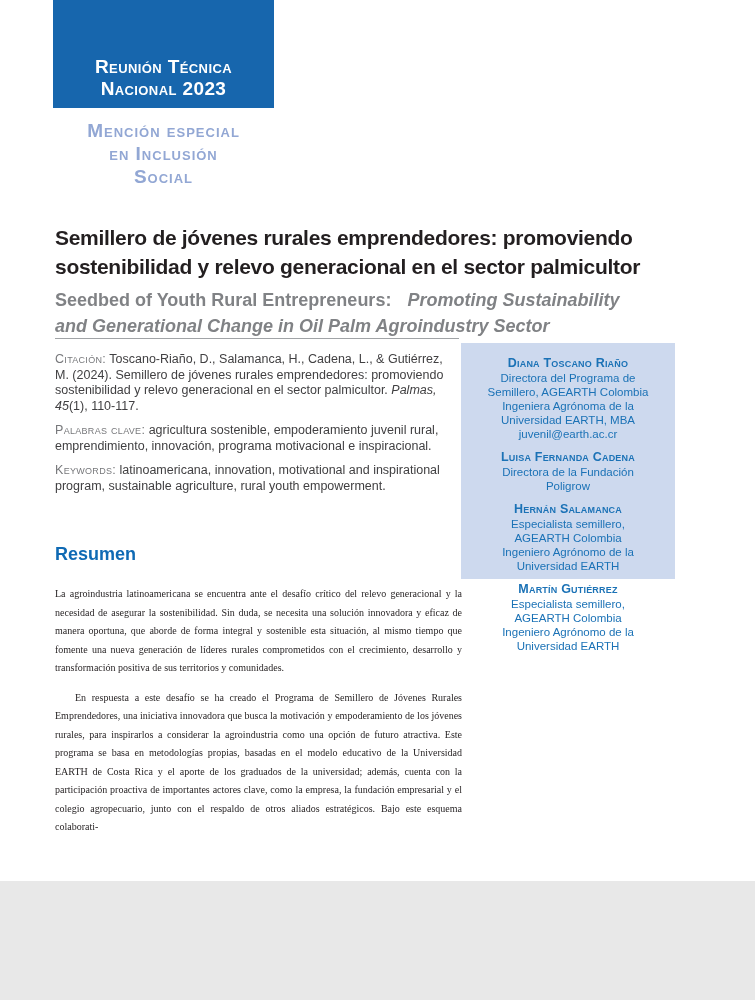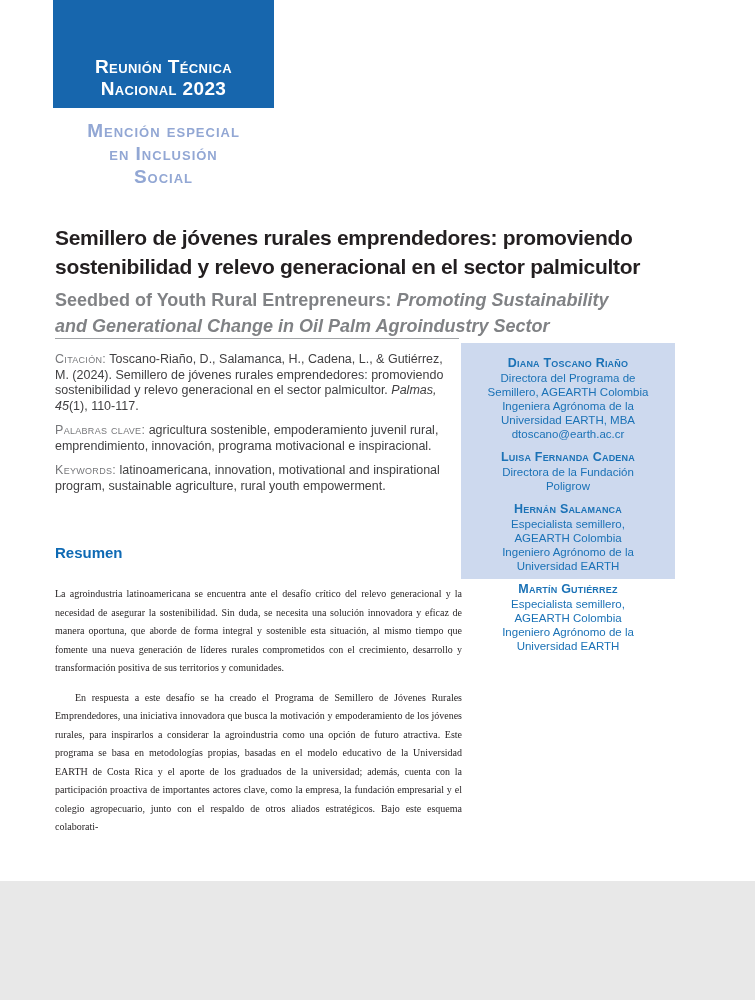--- a/index.html
+++ b/index.html
@@ -64,21 +64,21 @@
   .title-en {
     position: absolute;
     left: 55px; top: 287px;
     width: 660px;
     color: #808285;
     font-weight: bold;
     font-size: 18px;
     line-height: 26px;
     white-space: pre-line;
   }
-  .title-en em { font-style: italic; }
+  .title-en em { font-style: italic; margin-left: 11px; }
 
   .divider {
     position: absolute;
     left: 55px; top: 338px;
     width: 404px; height: 1px;
     background: #a0a3a6;
   }
 
   
   .meta {
@@ -117,21 +117,21 @@
     letter-spacing: 0.2px;
     margin-bottom: 1px;
   }
 
   
   .abstract-heading {
     position: absolute;
     left: 55px; top: 544px;
     color: #0f6ab4;
     font-weight: bold;
-    font-size: 15px;
+    font-size: 18px;
   }
   .abstract-body {
     position: absolute;
     left: 55px; top: 585px;
     width: 407px;
     font-family: "Liberation Serif", serif;
     font-size: 10px;
     line-height: 18.5px;
     color: #231f20;
     text-align: justify;
@@ -189,21 +189,21 @@
     <p><span class="label">Citación:</span> <span>Toscano-Riaño, D., Salamanca, H., Cadena, L., &amp; Gutiérrez, M. (2024). Semillero de jóvenes rurales emprendedores: promoviendo sostenibilidad y relevo generacional en el sector palmicultor. </span><em>Palmas, 45</em><span>(1), 110-117.</span></p>
     <p><span class="label">Palabras clave:</span> <span>agricultura sostenible, empoderamiento juvenil rural, emprendimiento, innovación, programa motivacional e inspiracional.</span></p>
     <p><span class="label">Keywords:</span> <span>latinoamericana, innovation, motivational and inspirational program, sustainable agriculture, rural youth empowerment.</span></p>
   </section>
 
   <aside class="authors">
     <div class="author">
       <div class="author-name">Diana Toscano Riaño</div>
       <div>Directora del Programa de Semillero, AGEARTH Colombia</div>
       <div>Ingeniera Agrónoma de la Universidad EARTH, MBA</div>
-      <div>dtoscano@earth.ac.cr</div>
+      <div>juvenil@earth.ac.cr</div>
     </div>
     <div class="author">
       <div class="author-name">Luisa Fernanda Cadena</div>
       <div>Directora de la Fundación Poligrow</div>
     </div>
     <div class="author">
       <div class="author-name">Hernán Salamanca</div>
       <div>Especialista semillero, AGEARTH Colombia</div>
       <div>Ingeniero Agrónomo de la Universidad EARTH</div>
     </div>

